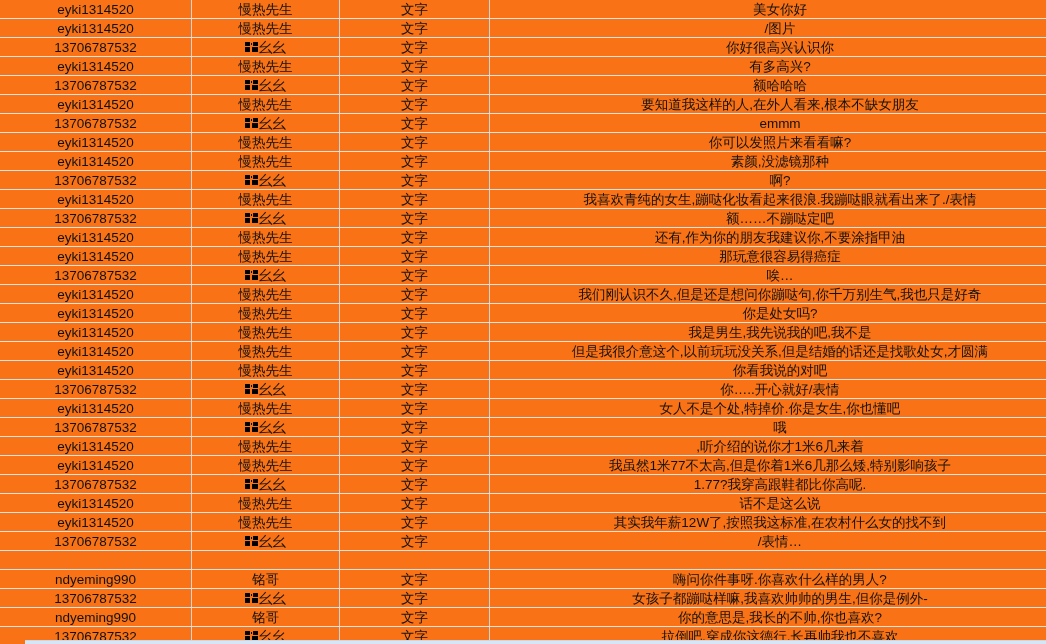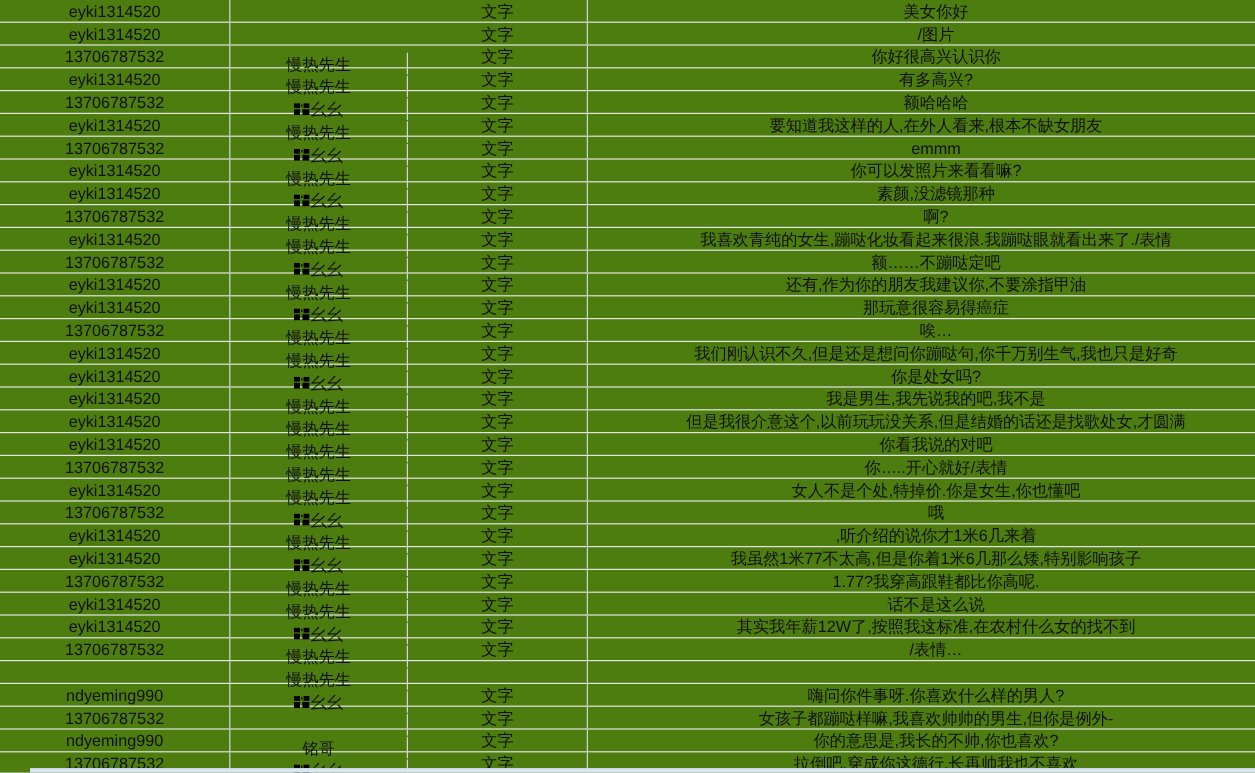--- a/index.html
+++ b/index.html
@@ -1,20 +1,20 @@
 <!DOCTYPE html>
 <html><head>
 <meta charset="utf-8">
 <style>
   html,body{margin:0;padding:0;background:#ffffff;}
   #app{
     position:relative;
     width:1046px;height:644px;
     overflow:hidden;
-    background:#4d7c0f;
+    background:#f97316;
     font-family:"Liberation Sans","DejaVu Sans",sans-serif;
     font-size:13.5px;
     color:#111111;
   }
   .sheet{position:absolute;left:0;top:0;width:1070px;}
   .row{
     display:flex;
     height:19px;
     box-sizing:border-box;
     border-bottom:1px solid #e4e4e4;
@@ -23,21 +23,21 @@
     box-sizing:border-box;
     height:100%;
     display:flex;
     align-items:center;
     justify-content:center;
     white-space:nowrap;
     overflow:hidden;
     line-height:17px;
   }
   .c-id  {width:192px;border-right:1px solid #d5d5d5;}
-  .c-nick{width:148px;border-right:1px solid #d5d5d5;margin-top:44px;}
+  .c-nick{width:148px;border-right:1px solid #d5d5d5;}
   .c-type{width:150px;border-right:1px solid #d5d5d5;text-align:right;}
   .c-msg {width:580px;}
   .blockglyph{
     display:none;
     width:13px;height:10px;
     margin-right:1px;
     flex:0 0 auto;
   }
   .blockglyph svg{display:block;}
   .nick-text{display:inline-block;}

